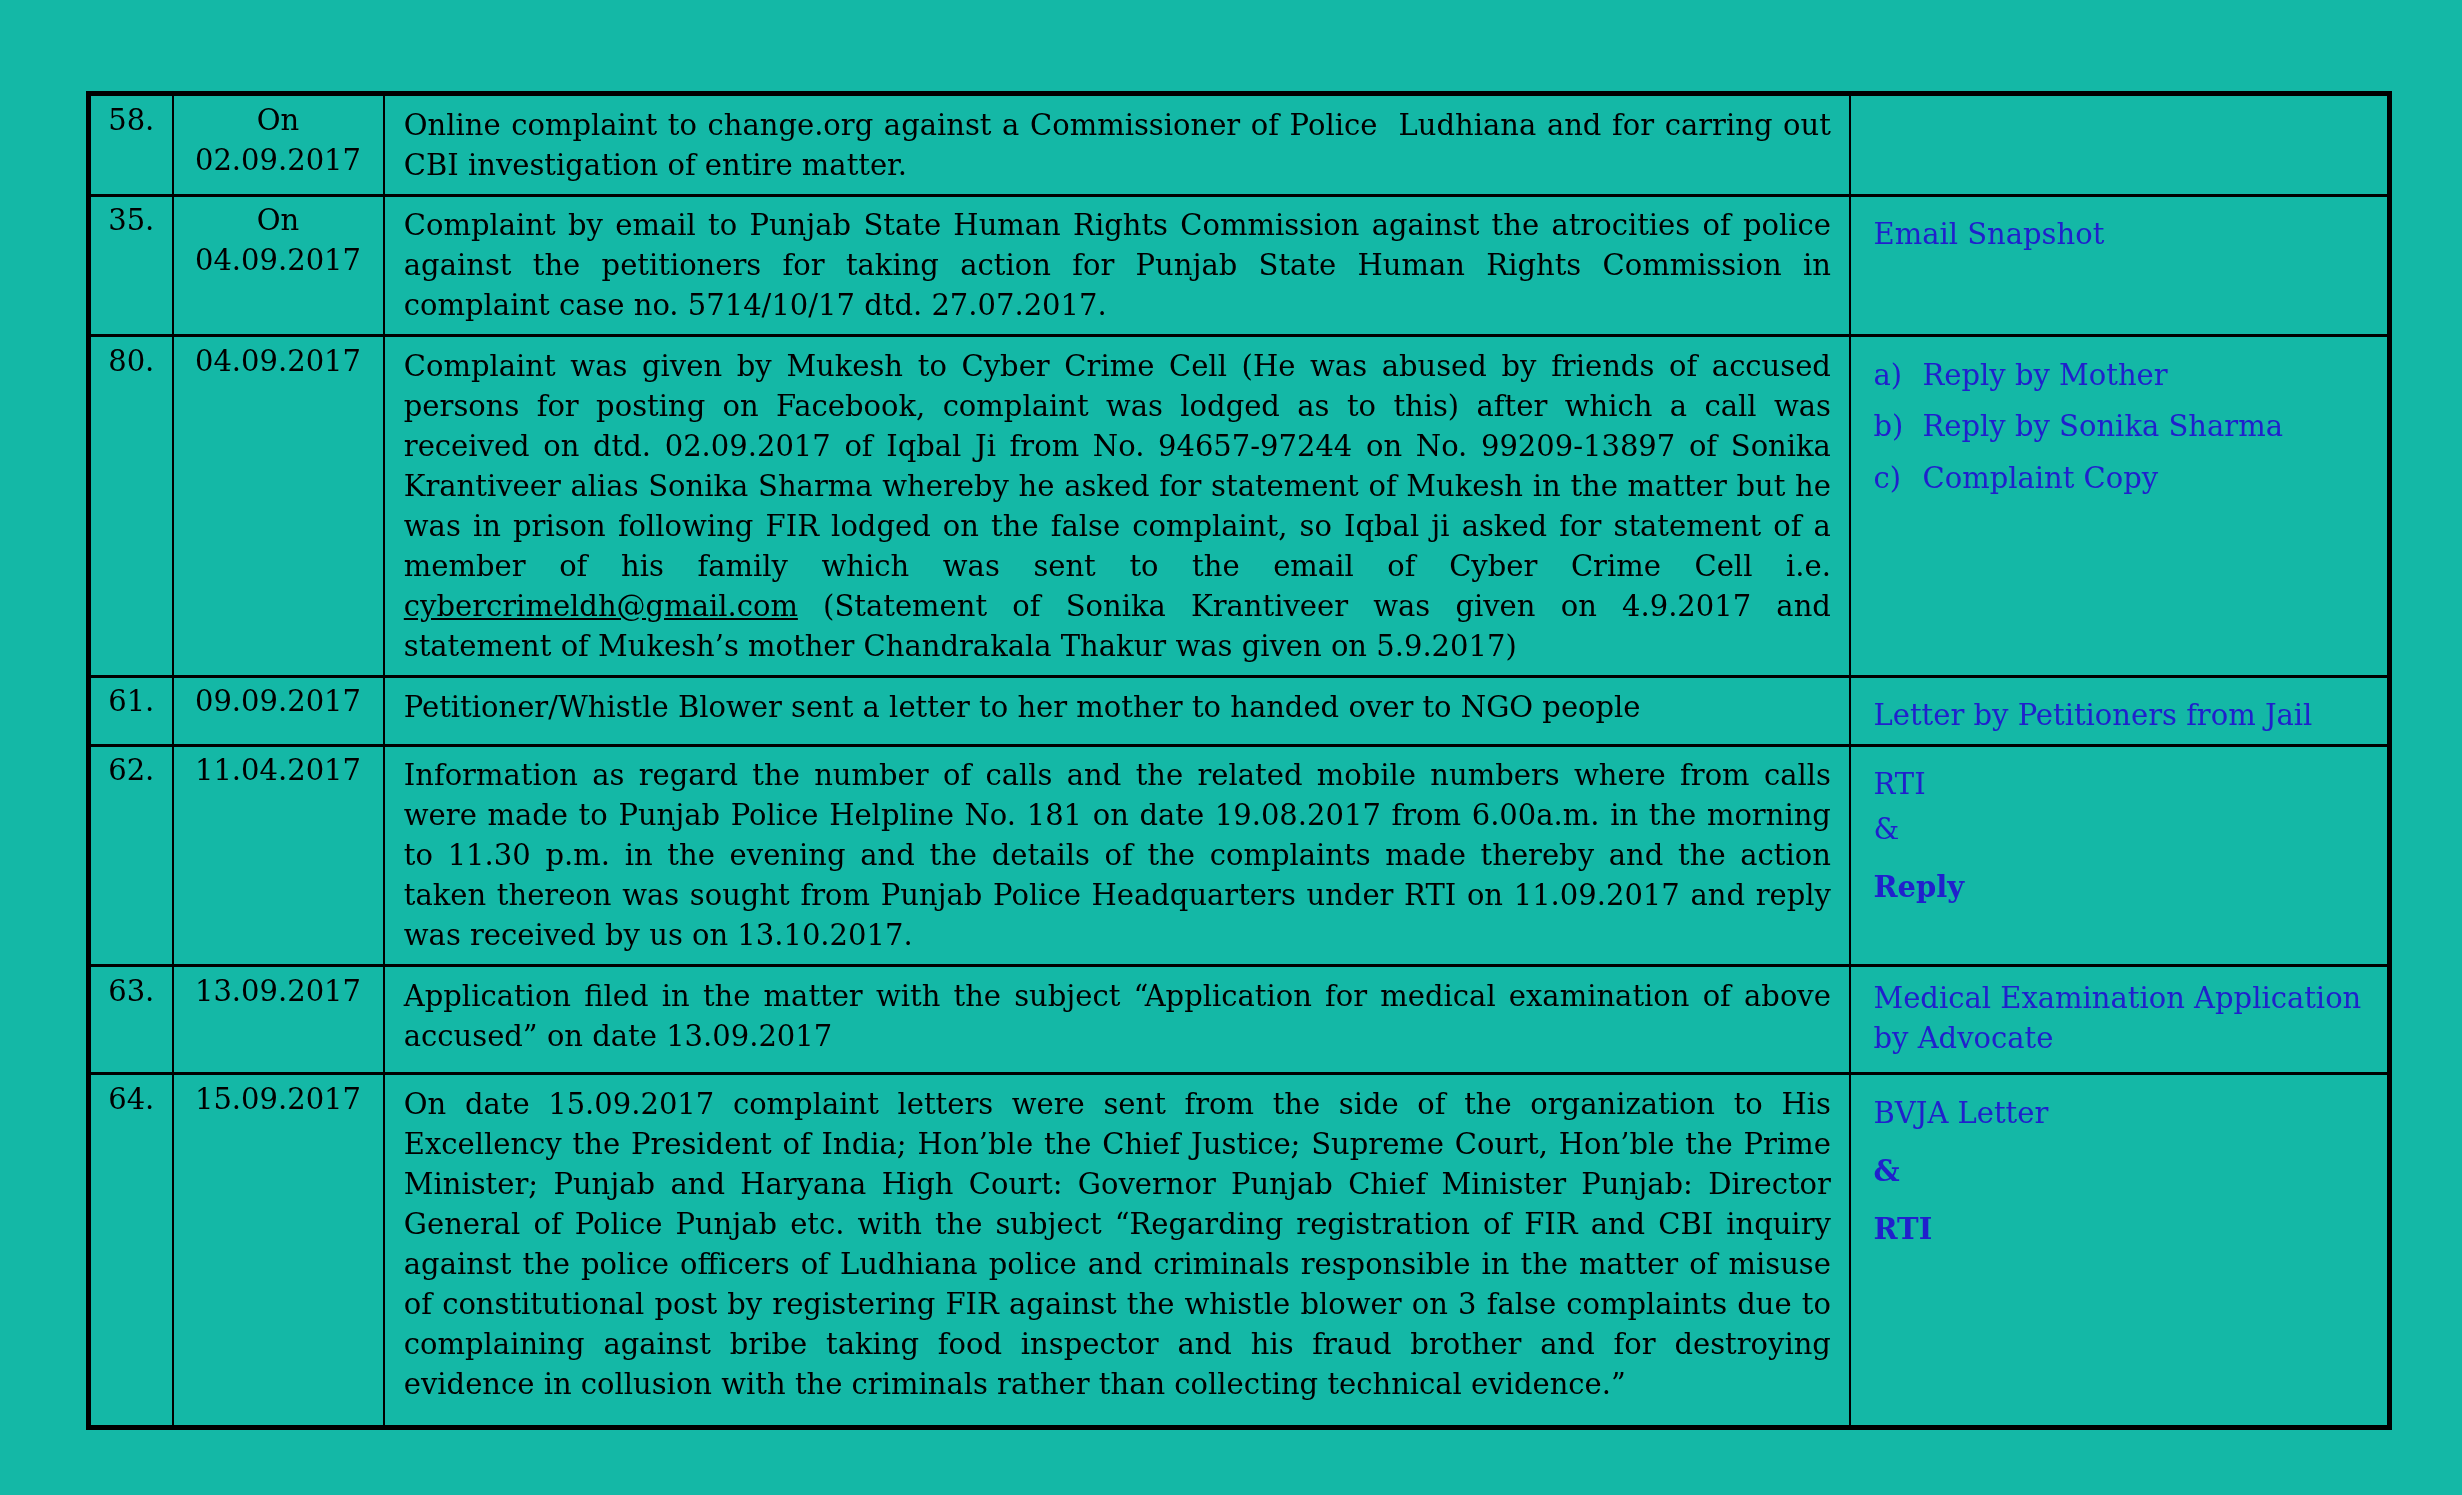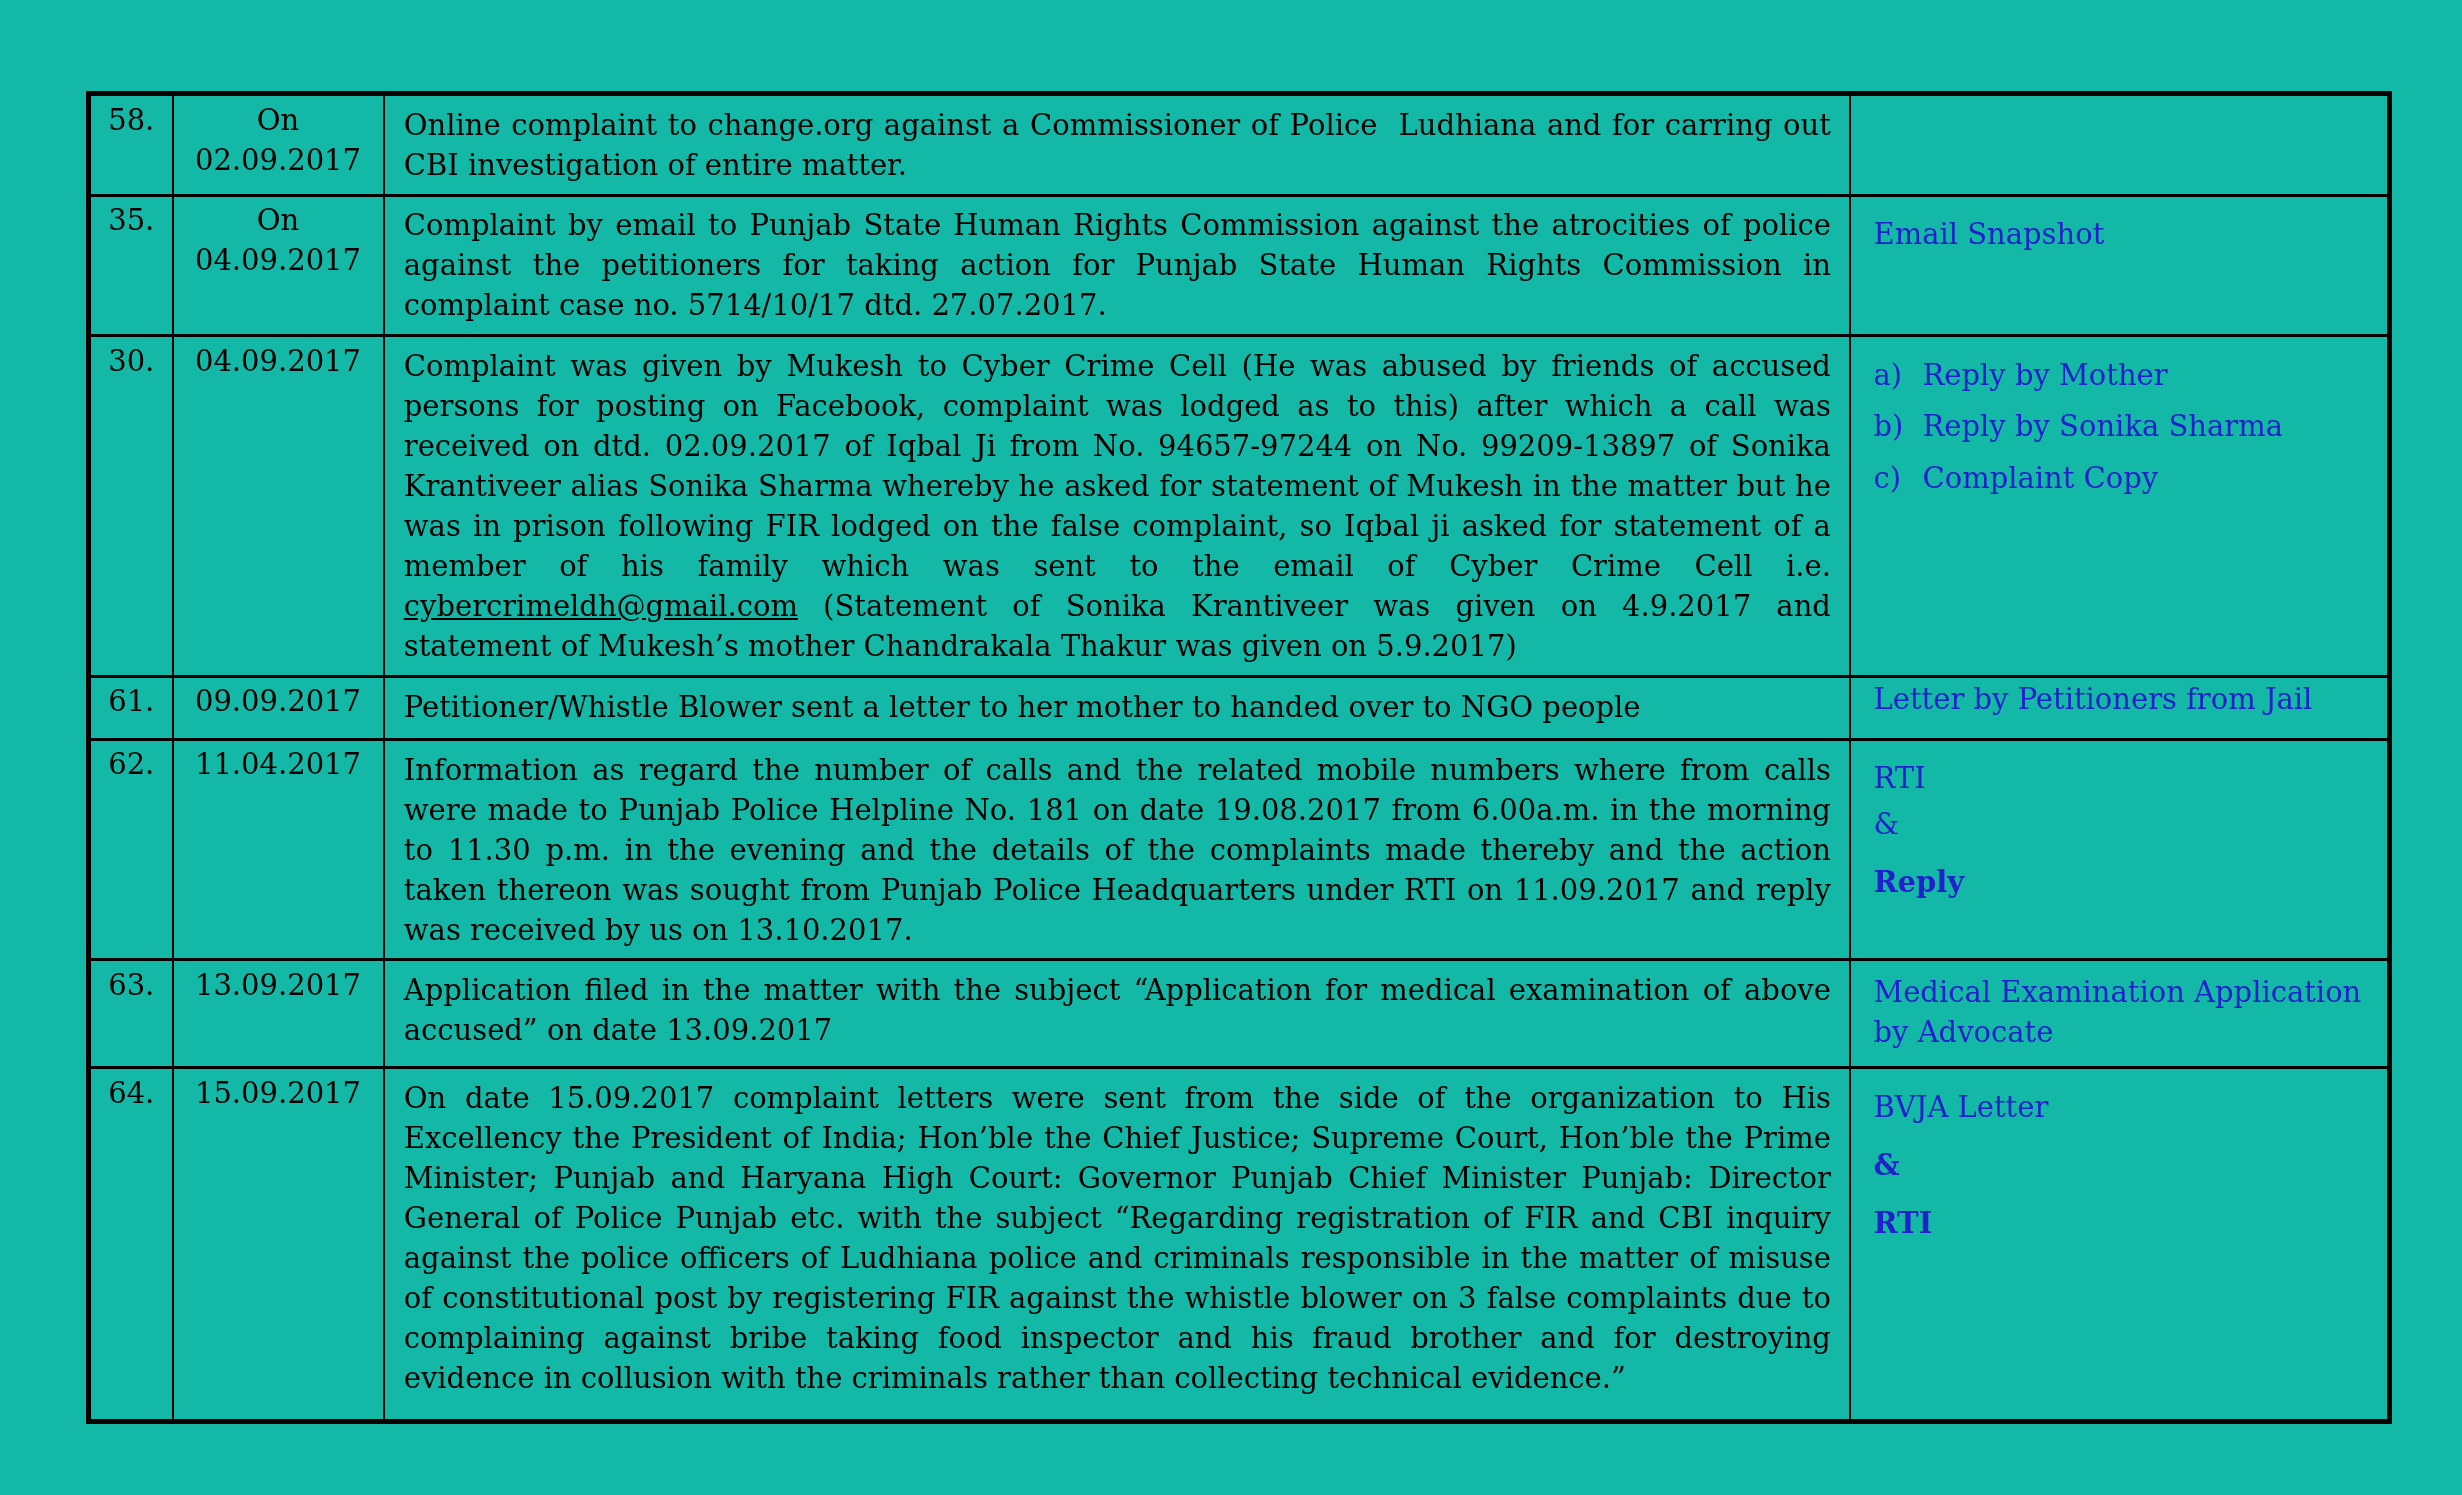--- a/index.html
+++ b/index.html
@@ -103,21 +103,21 @@
         <div>On</div>
         <div>04.09.2017</div>
       </td>
       <td class="desc-cell">Complaint by email to Punjab State Human Rights Commission against the atrocities of police against the petitioners for taking action for Punjab State Human Rights Commission in complaint case no. 5714/10/17 dtd. 27.07.2017.</td>
       <td class="att-cell">
         <div class="att-line">Email Snapshot</div>
       </td>
     </tr>
 
     <tr style="height:337px">
-      <td class="serial-cell">30.</td>
+      <td class="serial-cell">80.</td>
       <td class="date-cell">
         <div>04.09.2017</div>
       </td>
       <td class="desc-cell"><span>Complaint was given by Mukesh to Cyber Crime Cell (He was abused by friends of accused persons for posting on Facebook, complaint was lodged as to this) after which a call was received on dtd. 02.09.2017 of Iqbal Ji from No. 94657-97244 on No. 99209-13897 of Sonika Krantiveer alias Sonika Sharma whereby he asked for statement of Mukesh in the matter but he was in prison following FIR lodged on the false complaint, so Iqbal ji asked for statement of a member of his family which was sent to the email of Cyber Crime Cell i.e. </span><span class="email-link">cybercrimeldh@gmail.com</span><span> (Statement of Sonika Krantiveer was given on 4.9.2017 and statement of Mukesh’s mother Chandrakala Thakur was given on 5.9.2017)</span></td>
       <td class="att-cell">
         <div class="att-item">
           <span class="marker">a)</span>
           <span>Reply by Mother</span>
         </div>
         <div class="att-item">
@@ -130,21 +130,21 @@
         </div>
       </td>
     </tr>
 
     <tr style="height:63px">
       <td class="serial-cell">61.</td>
       <td class="date-cell">
         <div>09.09.2017</div>
       </td>
       <td class="desc-cell">Petitioner/Whistle Blower sent a letter to her mother to handed over to NGO people</td>
-      <td class="att-cell" style="padding-top:1px">
+      <td class="att-cell" style="padding-top:17px">
         <div class="att-line">Letter by Petitioners from Jail</div>
       </td>
     </tr>
 
     <tr style="height:220px">
       <td class="serial-cell">62.</td>
       <td class="date-cell">
         <div>11.04.2017</div>
       </td>
       <td class="desc-cell">Information as regard the number of calls and the related mobile numbers where from calls were made to Punjab Police Helpline No. 181 on date 19.08.2017 from 6.00a.m. in the morning to 11.30 p.m. in the evening and the details of the complaints made thereby and the action taken thereon was sought from Punjab Police Headquarters under RTI on 11.09.2017 and reply was received by us on 13.10.2017.</td>

